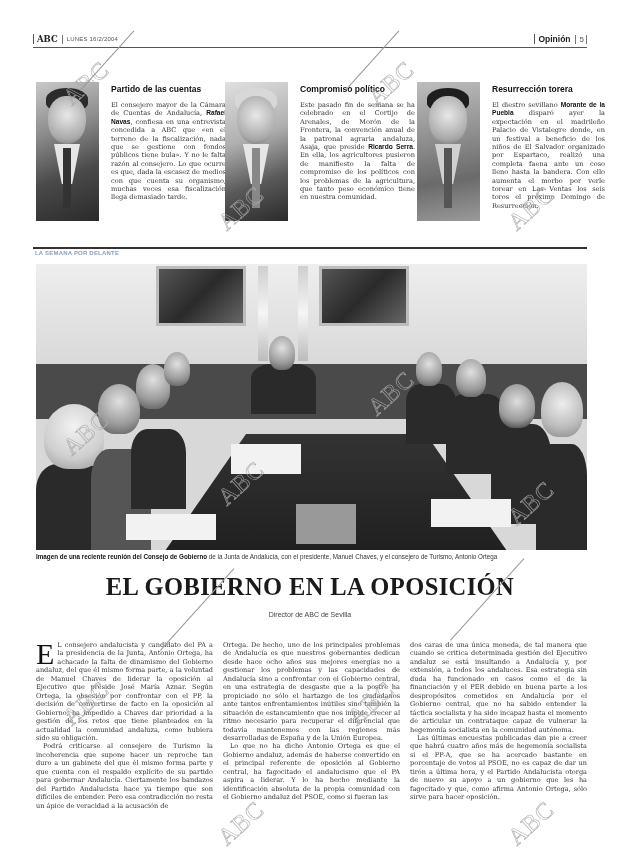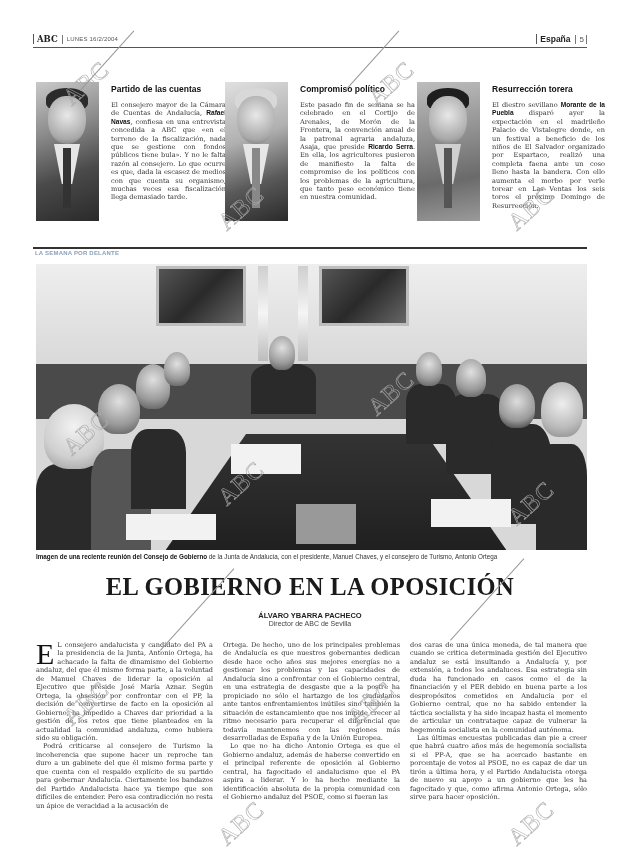--- a/index.html
+++ b/index.html
@@ -60,21 +60,21 @@
 </head>
 <body>
 
 <div class="header">
   <div class="left">
     <span class="brand">ABC</span>
     <span class="sep"></span>
     <span class="date">LUNES 16/2/2004</span>
   </div>
   <div class="right">
-    <span class="section">España</span>
+    <span class="section">Opinión</span>
     <span class="page">5</span>
   </div>
 </div>
 
 <div class="briefs">
   <div class="brief" style="left:0;">
     <div class="photo">
       <div class="hair"></div>
         <div class="face"></div>
         <div class="collar"></div>
@@ -146,21 +146,20 @@
   <div class="paper" style="left:195px;top:180px;width:70px;height:30px;"></div>
   <div class="paper" style="left:90px;top:250px;width:90px;height:26px;"></div>
   <div class="paper" style="left:395px;top:235px;width:80px;height:28px;"></div>
   <div class="paper" style="left:260px;top:240px;width:60px;height:40px;background:#999;"></div>
 </div>
 
 <div class="caption"><b>Imagen de una reciente reunión del Consejo de Gobierno</b><span> de la Junta de Andalucía, con el presidente, Manuel Chaves, y el consejero de Turismo, Antonio Ortega</span></div>
 
 <h1 class="headline">EL GOBIERNO EN LA OPOSICIÓN</h1>
 <div class="byline">
-  <div class="author">ÁLVARO YBARRA PACHECO</div>
   <div class="role">Director de ABC de Sevilla</div>
 </div>
 
 <div class="body-cols">
   <div class="col">
     <p class="first"><span class="dropcap">E</span><span>L consejero andalucista y candidato del PA a la presidencia de la Junta, Antonio Ortega, ha achacado la falta de dinamismo del Gobierno andaluz, del que él mismo forma parte, a la voluntad de Manuel Chaves de liderar la oposición al Ejecutivo que preside José María Aznar. Según Ortega, la obsesión por confrontar con el PP, la decisión de convertirse de facto en la oposición al Gobierno, ha impedido a Chaves dar prioridad a la gestión de los retos que tiene planteados en la actualidad la comunidad andaluza, como hubiera sido su obligación.</span></p>
     <p>Podrá criticarse al consejero de Turismo la incoherencia que supone hacer un reproche tan duro a un gabinete del que él mismo forma parte y que cuenta con el respaldo explícito de su partido para gobernar Andalucía. Ciertamente los bandazos del Partido Andalucista hace ya tiempo que son difíciles de entender. Pero esa contradicción no resta un ápice de veracidad a la acusación de</p>
   </div>
   <div class="col">
     <p class="first">Ortega. De hecho, uno de los principales problemas de Andalucía es que nuestros gobernantes dedican desde hace ocho años sus mejores energías no a gestionar los problemas y las capacidades de Andalucía sino a confrontar con el Gobierno central, en una estrategia de desgaste que a la postre ha propiciado no sólo el hartazgo de los ciudadanos ante tantos enfrentamientos inútiles sino también la situación de estancamiento que nos impide crecer al ritmo necesario para recuperar el diferencial que todavía mantenemos con las regiones más desarrolladas de España y de la Unión Europea.</p>

